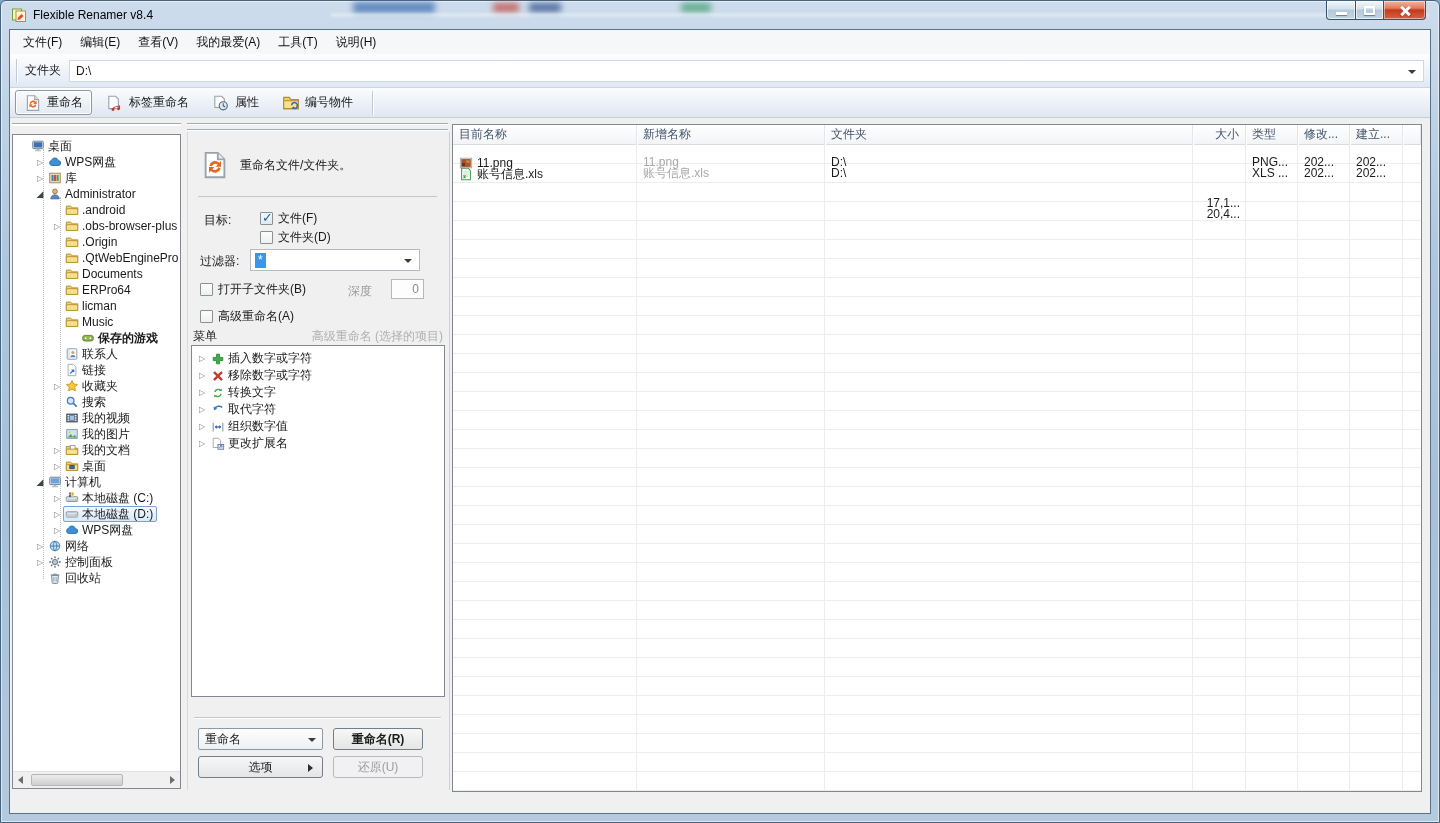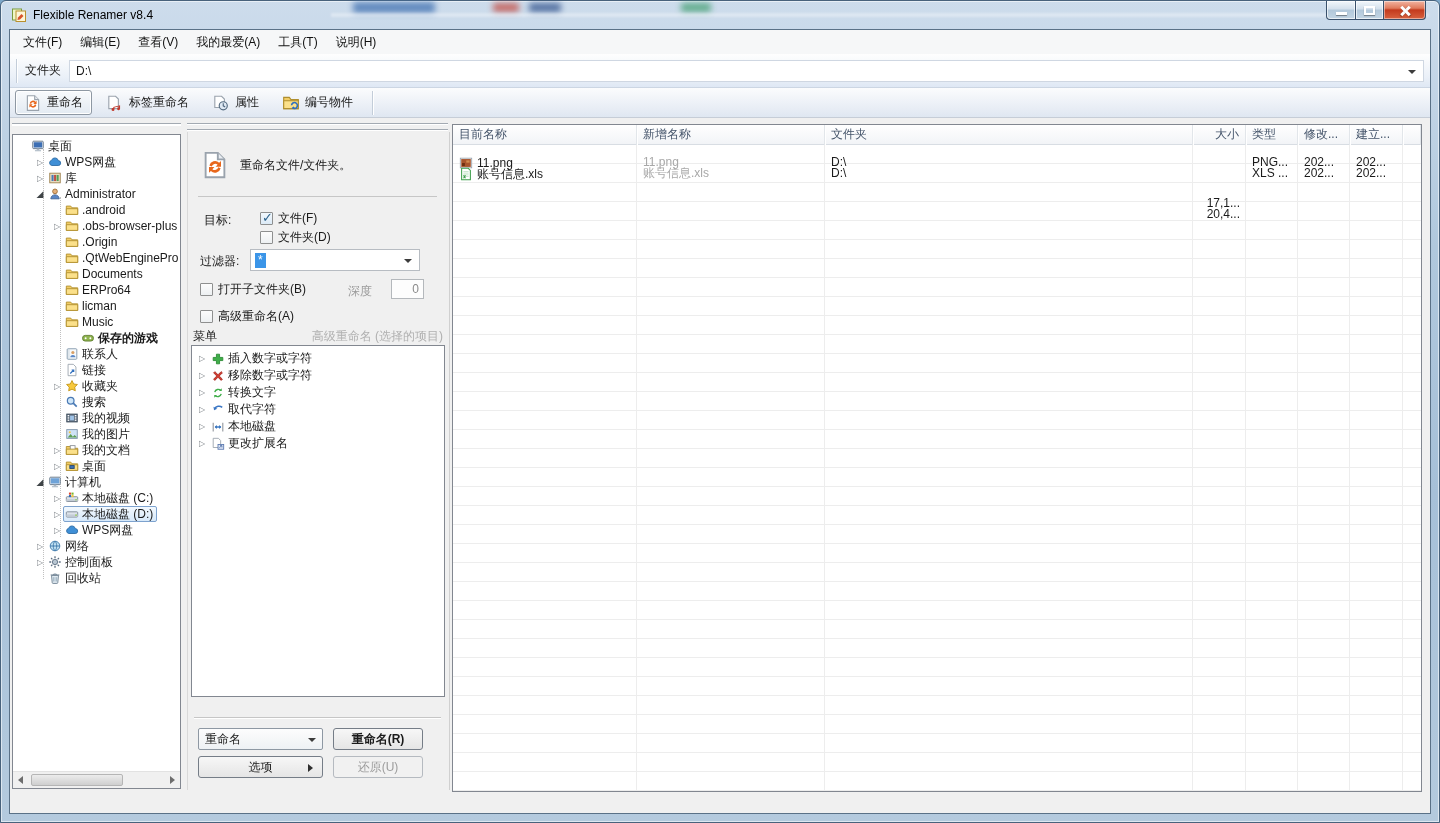--- a/index.html
+++ b/index.html
@@ -731,21 +731,21 @@
             </div>
             <div class="mt-row">
               <span class="exp">▷</span>
               <span class="ico">
                 <svg viewBox="0 0 16 16">
                   <path d="M2.5 3v10M13.5 3v10" stroke="#8c9199" stroke-width="1.2"></path>
                   <path d="M5 8h6" stroke="#2f6fbe" stroke-width="1.6"></path>
                   <path d="M6.6 5.8L4.2 8l2.4 2.2zM9.4 5.8L11.8 8l-2.4 2.2z" fill="#2f6fbe"></path>
                 </svg>
               </span>
-              <span>本地磁盘</span>
+              <span>组织数字值</span>
             </div>
             <div class="mt-row">
               <span class="exp">▷</span>
               <span class="ico">
                 <svg viewBox="0 0 16 16">
                   <path d="M2.5 1.5h6l2.5 2.5v8h-8.5z" fill="#fff" stroke="#9aa3ad"></path>
                   <rect x="8" y="8.5" width="6.5" height="5.5" fill="#dfe7f5" stroke="#5b79b0"></rect>
                   <path d="M9.5 12.2l3-2.4M12.5 12v-2.2h-2.2" stroke="#5b79b0" fill="none"></path>
                 </svg>
               </span>

